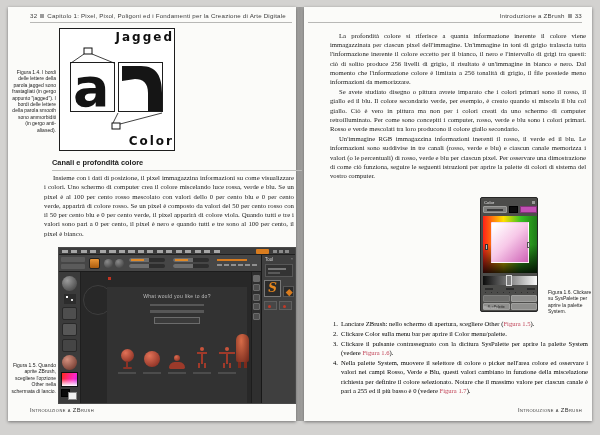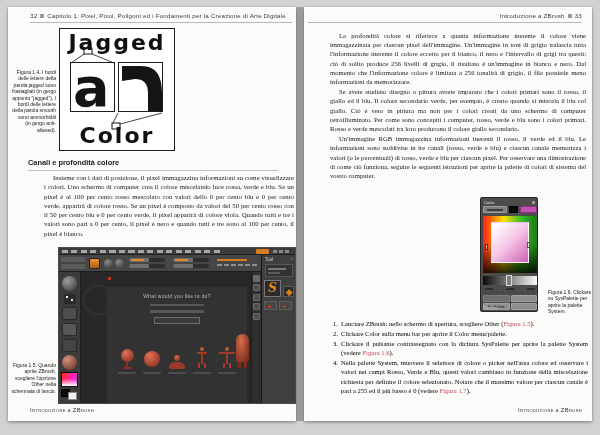--- a/index.html
+++ b/index.html
@@ -19,34 +19,34 @@
   .rh-sq{width:4px;height:4px;background:#9a9a9a;flex:none}
   .rh-rule{position:absolute;top:15px;height:1px;background:#b8b8b6}
   #page-left .rh-rule{left:22px;right:4px}
   #page-right .rh-rule{left:4px;right:10px}
   .pfoot{position:absolute;bottom:8px;font-size:5.8px;color:#333;font-variant:small-caps;letter-spacing:.4px}
   #page-left .pfoot{left:22px}
   #page-right .pfoot{right:10px}
 
   
   #fig14{position:absolute;left:51px;top:21px;width:116px;height:123px;background:#fff;border:1.5px solid #1e1e1e}
-  .fig14-word{position:absolute;width:100%;text-align:center;font-family:"DejaVu Sans",sans-serif;font-weight:bold;font-size:22px;letter-spacing:2px;color:#101010}
+  .fig14-word{position:absolute;width:100%;text-align:right;font-family:"DejaVu Sans",sans-serif;font-weight:bold;font-size:12px;letter-spacing:2px;color:#101010}
   #fig14-top{top:1px}
   #fig14-bottom{bottom:2px}
   #fig14-squares{position:absolute;top:33px;left:10px;display:flex;gap:3px}
   .sqbox{width:45px;height:50px;border:1px solid #1e1e1e;background:#fff;overflow:hidden;position:relative}
   #glyph-a{position:absolute;left:2px;top:1px;font-family:"DejaVu Sans",sans-serif;font-weight:bold;font-size:54px;line-height:48px;color:#141414}
   #fig14-svg{position:absolute;left:0;top:0;width:116px;height:123px}
 
   .mcap{position:absolute;font-size:5px;line-height:6.4px;color:#222;text-align:right}
   #cap14{left:3px;top:62px;width:45px}
   #cap15{left:3px;top:355px;width:45px}
   #cap16{position:absolute;left:244px;top:282px;width:44px;font-size:5px;line-height:6.4px;color:#222;text-align:left}
 
-  #sec-head{position:absolute;left:20px;top:151px;width:250px;font-size:7.4px;font-weight:bold;color:#1b1b1b;border-bottom:1px solid #bdbdbb;padding-bottom:3px}
+  #sec-head{position:absolute;left:44px;top:151px;width:250px;font-size:7.4px;font-weight:bold;color:#1b1b1b;border-bottom:1px solid #bdbdbb;padding-bottom:3px}
   .serif{font-family:"Liberation Serif",serif;color:#1a1a1a;text-align:justify}
   #lp-body{position:absolute;left:36px;top:166px;width:250px;font-size:6.8px;line-height:9.3px;text-indent:9px;height:68px;overflow:hidden}
   #rp-body{position:absolute;left:26px;top:24px;width:256px;font-size:6.7px;line-height:9.2px;height:164px;overflow:hidden}
   #rp-body p{text-indent:9px;margin-bottom:1px}
   #rp-list{position:absolute;left:26px;top:312px;width:258px;font-size:6.6px;line-height:9.1px;height:88px;overflow:hidden}
   .li{display:flex;margin-bottom:1px}
   .li-num{width:11px;flex:none;text-align:right;padding-right:3px;font-family:"Liberation Serif",serif}
   .li-txt{flex:1;text-align:justify;font-family:"Liberation Serif",serif}
   .figref{color:#c2465a}
 

